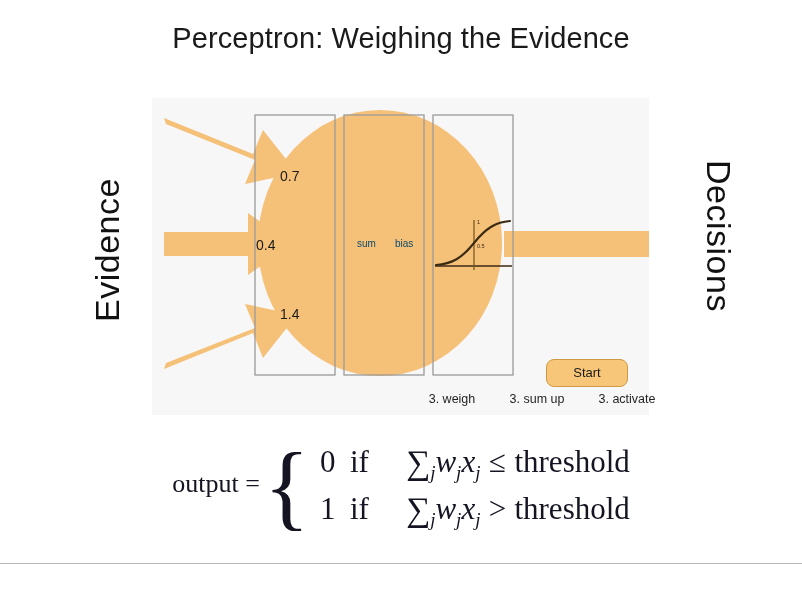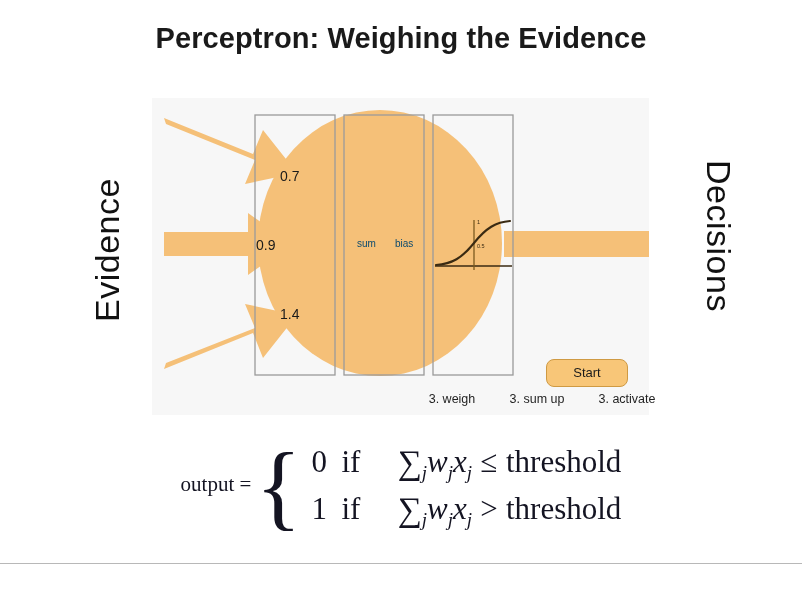--- a/index.html
+++ b/index.html
@@ -16,21 +16,21 @@
   }
 
   
   #slide-title {
     position: absolute;
     top: 22px;
     left: 0;
     width: 802px;
     text-align: center;
     font-size: 29px;
-    font-weight: 700;
+    font-weight: 400;
     color: #1a1a1a;
     letter-spacing: 0.1px;
   }
 
   
   .side-label {
     position: absolute;
     font-size: 34px;
     color: #111111;
     white-space: nowrap;
@@ -136,21 +136,21 @@
     width: 802px;
     text-align: center;
     font-family: "Liberation Serif", serif;
     color: #141422;
   }
   #formula-inner {
     display: inline-block;
     position: relative;
   }
   .f-lhs {
-    font-size: 21px;
+    font-size: 26px;
     vertical-align: middle;
     display: inline-block;
     padding-right: 4px;
   }
   .f-brace {
     font-size: 96px;
     line-height: 0.82;
     vertical-align: middle;
     display: inline-block;
     font-weight: 300;
@@ -235,21 +235,21 @@
     <g>
       <line x1="283" y1="168" x2="360" y2="168" stroke="#3a2a12" stroke-width="1.4"></line>
       <line x1="322" y1="122" x2="322" y2="172" stroke="#7a5a20" stroke-width="1.3"></line>
       <path d="M 284,167 C 300,166 310,160 322,145 C 334,130 344,124 358,123" fill="none" stroke="#3a2a12" stroke-width="2.1" stroke-linecap="round"></path>
       <text x="325" y="126" font-family="Liberation Sans, sans-serif" font-size="5.5" fill="#3a2a12">1</text>
       <text x="325" y="150" font-family="Liberation Sans, sans-serif" font-size="5.5" fill="#3a2a12">0.5</text>
     </g>
   </svg>
 
   <div class="node-weight" id="weight-0">0.7</div>
-  <div class="node-weight" id="weight-1">0.9</div>
+  <div class="node-weight" id="weight-1">0.4</div>
   <div class="node-weight" id="weight-2">1.4</div>
 
   <div class="node-op" id="op-sum">sum</div>
   <div class="node-op" id="op-bias">bias</div>
 
   <div class="step-label" id="step-label-1">3. weigh</div>
   <div class="step-label" id="step-label-2">3. sum up</div>
   <div class="step-label" id="step-label-3">3. activate</div>
 
   <button id="start-button">Start</button>

